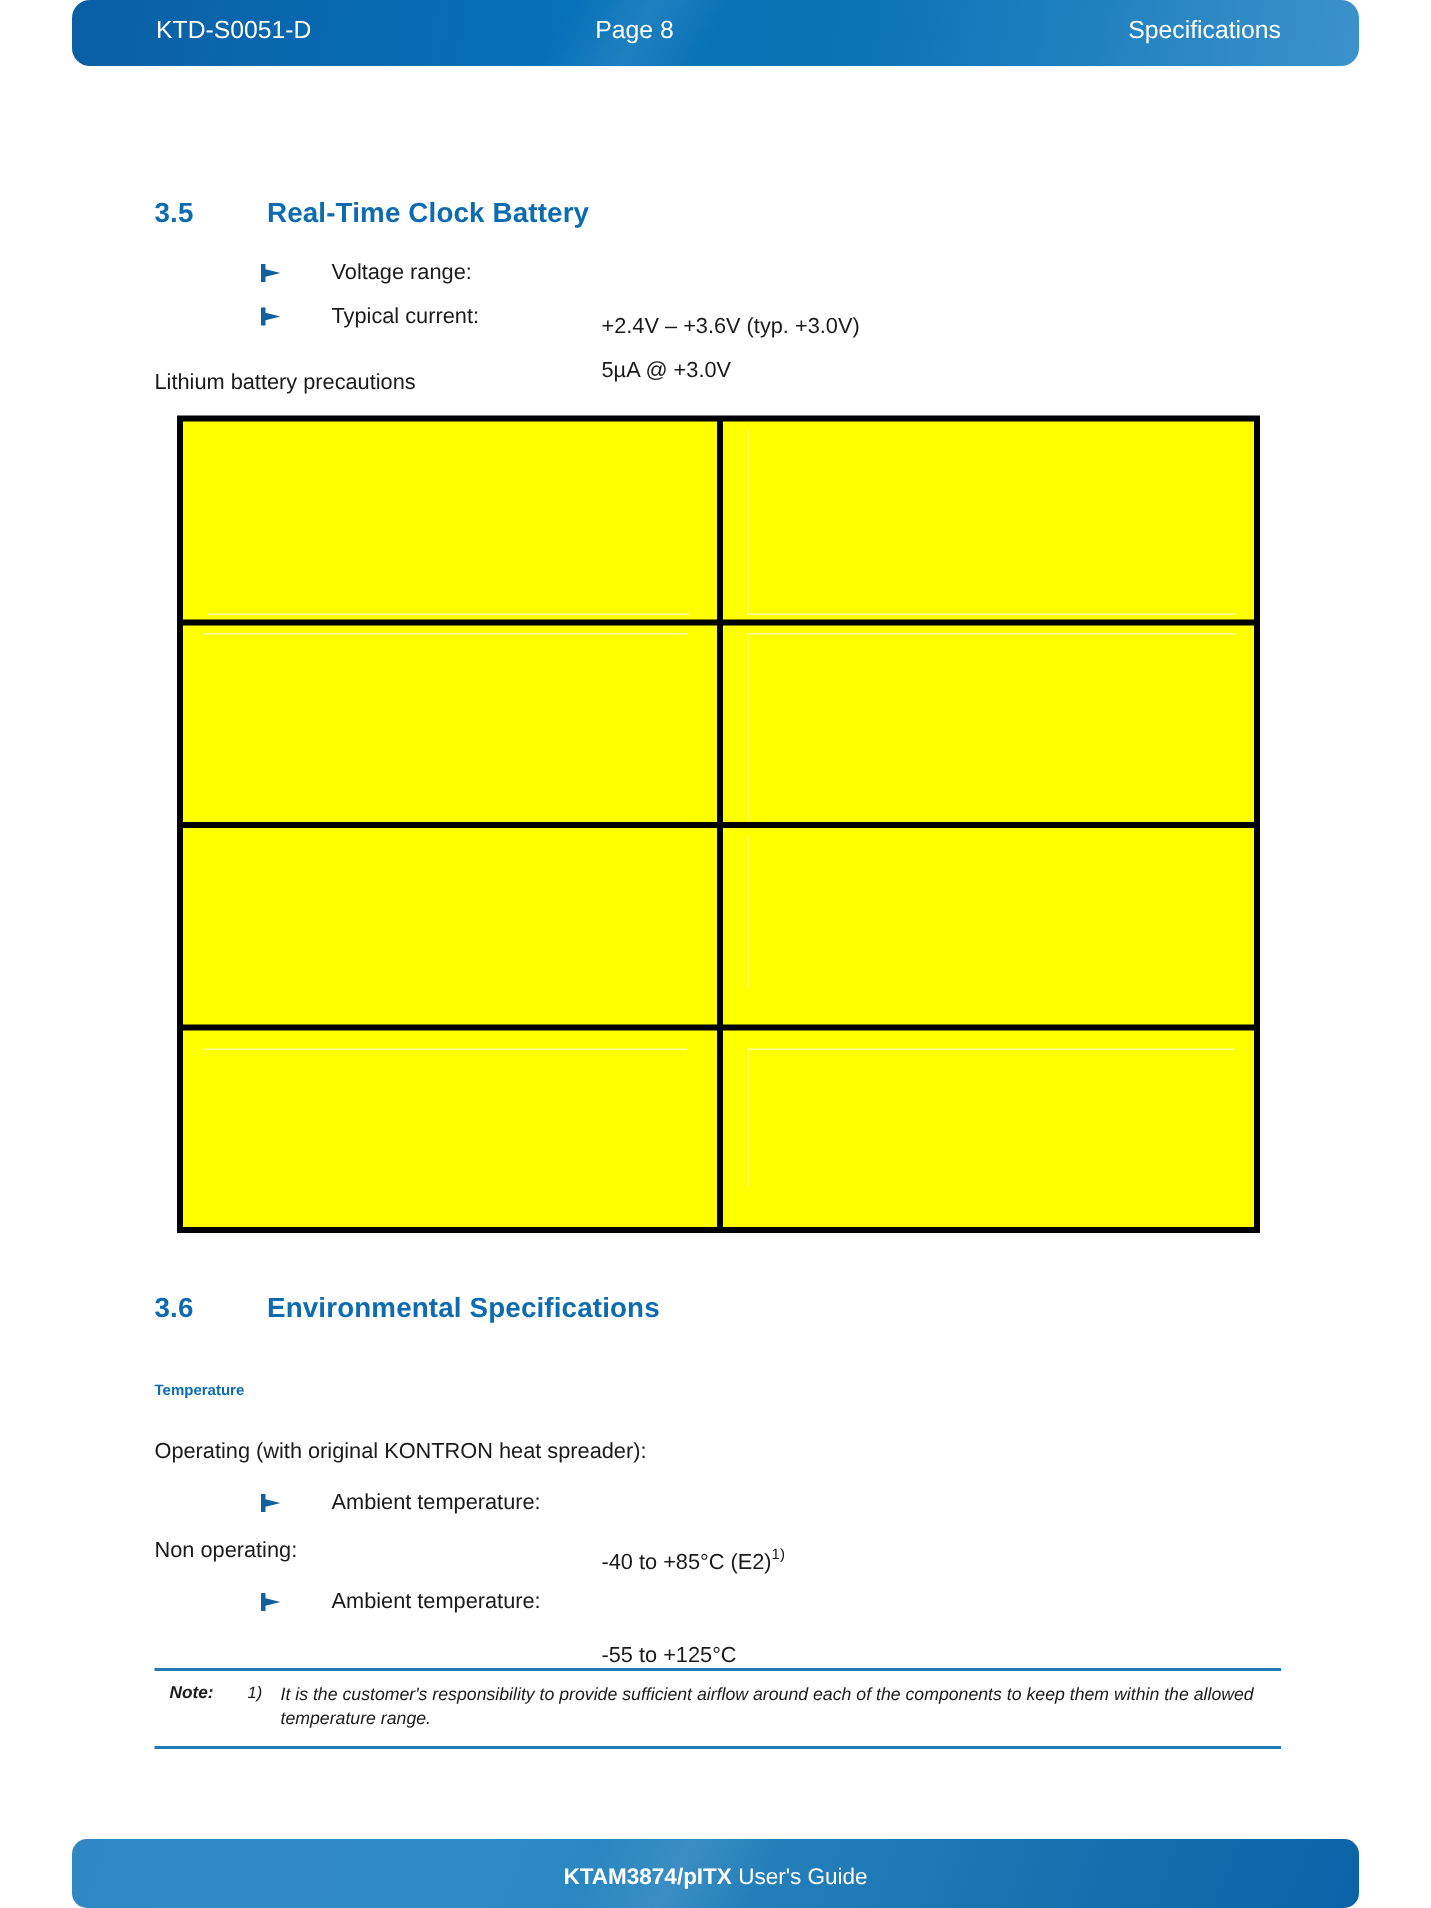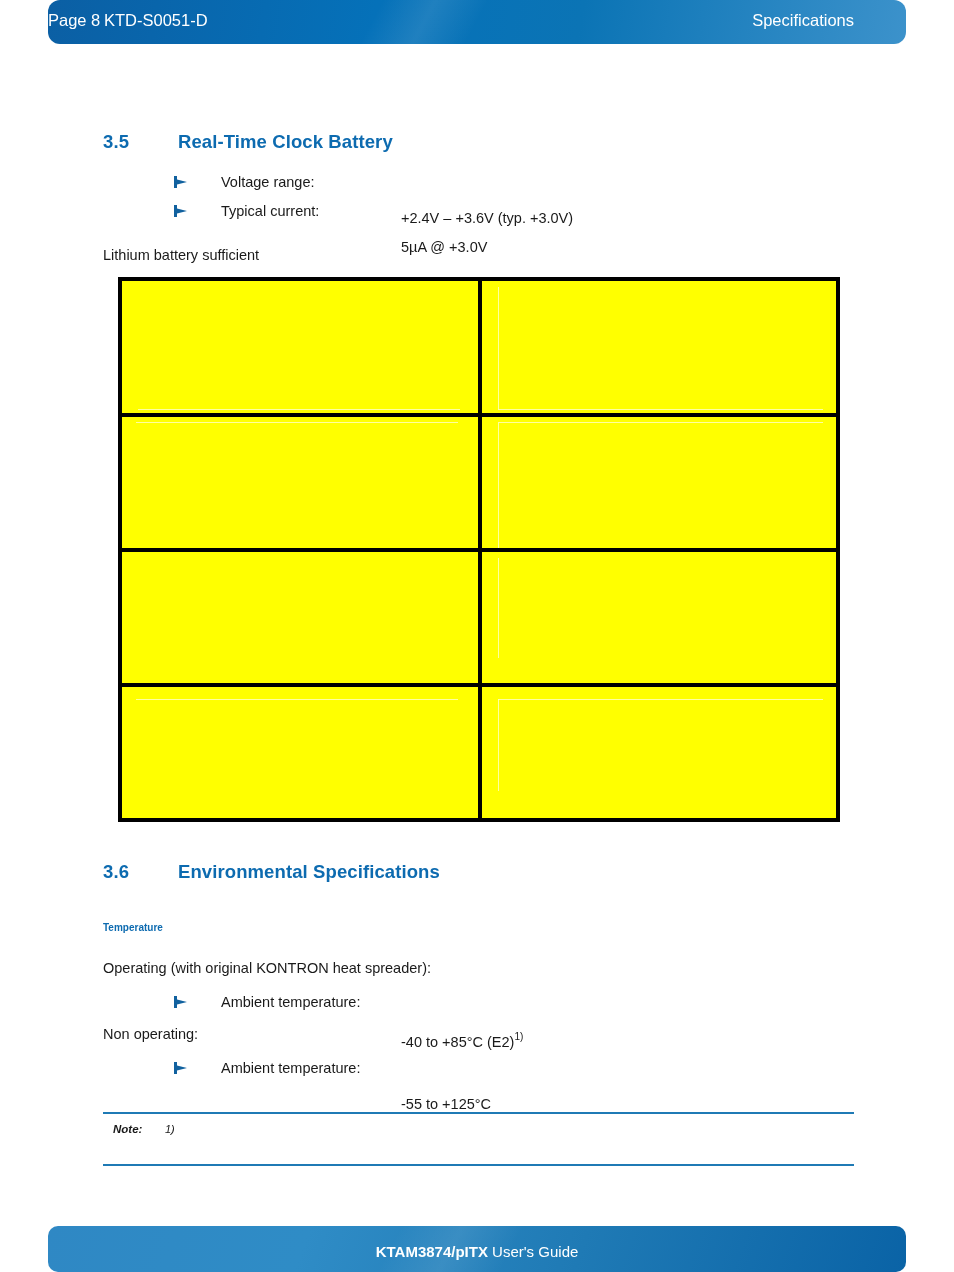--- a/index.html
+++ b/index.html
@@ -38,21 +38,21 @@
   .page-header .hdr-left,
   .page-header .hdr-center,
   .page-header .hdr-right {
     position: absolute;
     top: 9px;
     font-size: 16.5px;
     line-height: 22px;
     white-space: nowrap;
   }
   .page-header .hdr-left  { left: 56px; }
-  .page-header .hdr-center{ left: 0; width: 750px; text-align: left; }
+  .page-header .hdr-center{ left: 0; width: 750px; text-align: center; }
   .page-header .hdr-right { right: 52px; }
 
   
   .content {
     position: absolute;
     left: 0;
     top: 0;
     width: 954px;
   }
 
@@ -249,21 +249,21 @@
   <div class="bullet-row" style="left:173px; top:201px; width:600px;">
     <span class="arrow">
       <svg width="16" height="14" viewBox="0 0 16 14" xmlns="http://www.w3.org/2000/svg">
         <polygon points="1,1 1,13 4,13 4,9.5 14,7 4,4.5 4,1" fill="#11619f"></polygon>
       </svg>
     </span>
     <span class="bl-label">Typical current:</span>
     <span class="bl-value" style="left:228px;">5µA @ +3.0V</span>
   </div>
 
-  <div class="body-text" style="left:103px; top:245px;">Lithium battery sufficient</div>
+  <div class="body-text" style="left:103px; top:245px;">Lithium battery precautions</div>
 
   <div class="warn-table">
 
     <div class="warn-cell">
       <span class="ghost-h" style="left:16px; bottom:3px; width:322px;"></span>
       <span></span>
     </div>
     <div class="warn-cell">
       <span class="ghost-v" style="left:16px; top:6px; bottom:3px;"></span>
       <span class="ghost-h" style="left:16px; bottom:3px; width:325px;"></span>
@@ -327,20 +327,21 @@
     </span>
     <span class="bl-label" style="left:48px;">Ambient temperature:</span>
     <span class="bl-value" style="left:228px;">-55 to +125°C</span>
   </div>
 
   <div class="note-block">
     <div class="note-rule"></div>
     <div class="note-inner">
       <span class="note-label">Note:</span>
       <span class="note-marker">1)</span>
+      <div class="note-text">It is the customer's responsibility to provide sufficient airflow around each of the components to keep them within the allowed temperature range.</div>
     </div>
     <div class="note-rule"></div>
   </div>
 
 </div>
 
 <div class="page-footer">
   <div class="ftr-text"><span class="strong">KTAM3874/pITX</span><span> User's Guide</span></div>
 </div>
 

